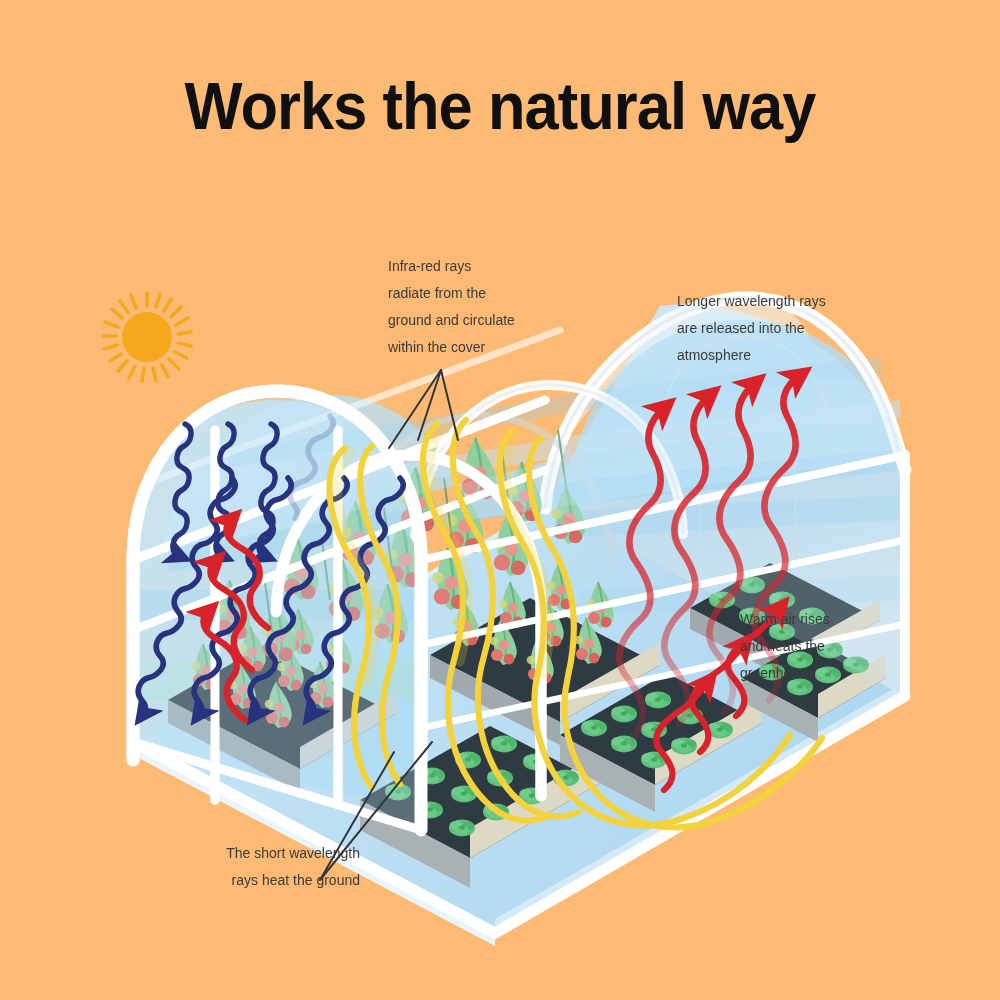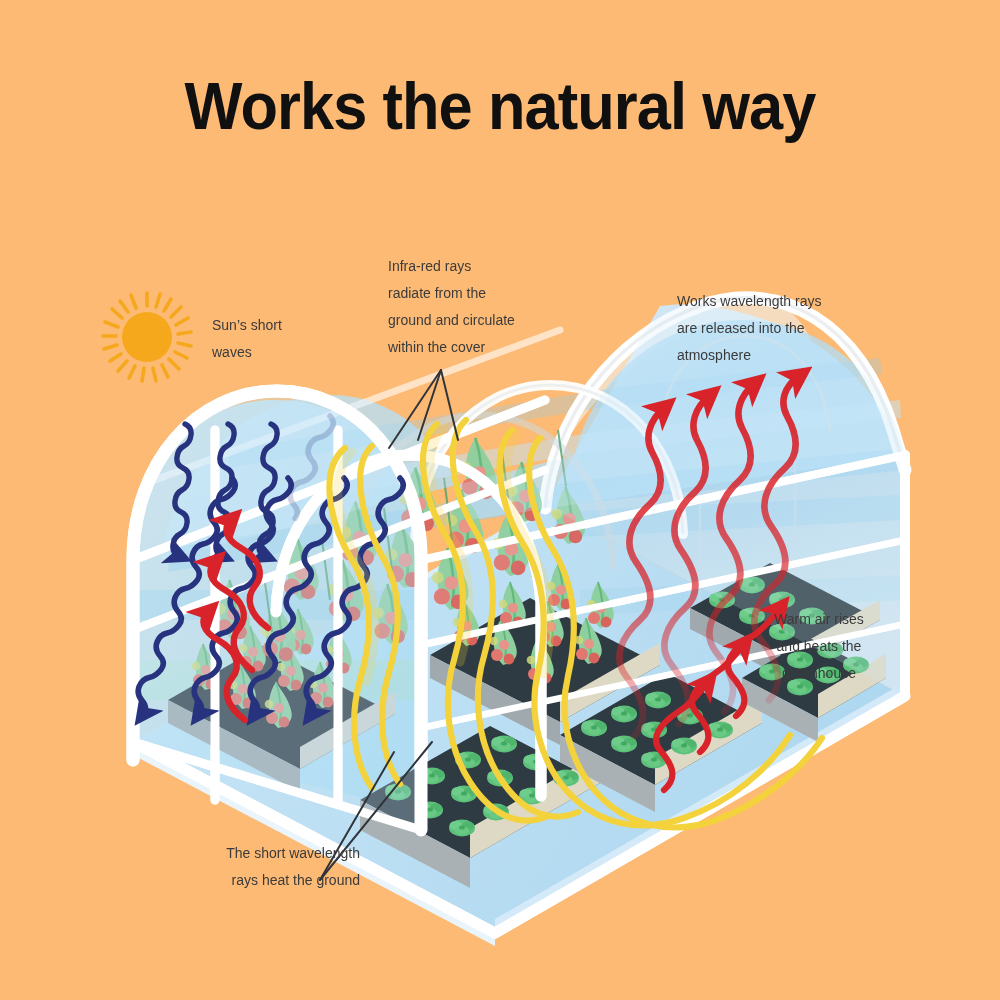--- a/index.html
+++ b/index.html
@@ -30,21 +30,21 @@
   .callout{
     position:absolute;
     font-size:14px;
     line-height:27px;
     color:#3b3b3b;
     white-space:pre-line;
   }
   #cal-sun{left:212px;top:312px;width:150px;}
   #cal-infra{left:388px;top:253px;width:215px;}
   #cal-longer{left:677px;top:288px;width:250px;}
-  #cal-warm{left:724px;top:606px;width:190px;text-align:center;}
+  #cal-warm{left:740px;top:606px;width:190px;}
   #cal-ground{left:100px;top:840px;width:260px;text-align:right;}
 
   
   #art{position:absolute;left:0;top:0;width:1000px;height:1000px;}
 </style>
 </head>
 <body>
 
 <div id="stage">
 
@@ -556,27 +556,25 @@
 
       <path d="M441,370 L389,448"></path>
       <path d="M441,370 L418,440"></path>
       <path d="M441,370 L458,440"></path>
 
       <path d="M320,880 L432,742"></path>
       <path d="M320,880 L394,752"></path>
     </g>
   </svg>
 
-  <div class="callout" id="cal-sun">Sun’s short
-waves</div>
   <div class="callout" id="cal-infra">Infra-red rays
 radiate from the
 ground and circulate
 within the cover</div>
-  <div class="callout" id="cal-longer">Works wavelength rays
+  <div class="callout" id="cal-longer">Longer wavelength rays
 are released into the
 atmosphere</div>
   <div class="callout" id="cal-warm">Warm air rises
 and heats the
 greenhouse</div>
   <div class="callout" id="cal-ground">The short wavelength
 rays heat the ground</div>
 
 </div>
 

